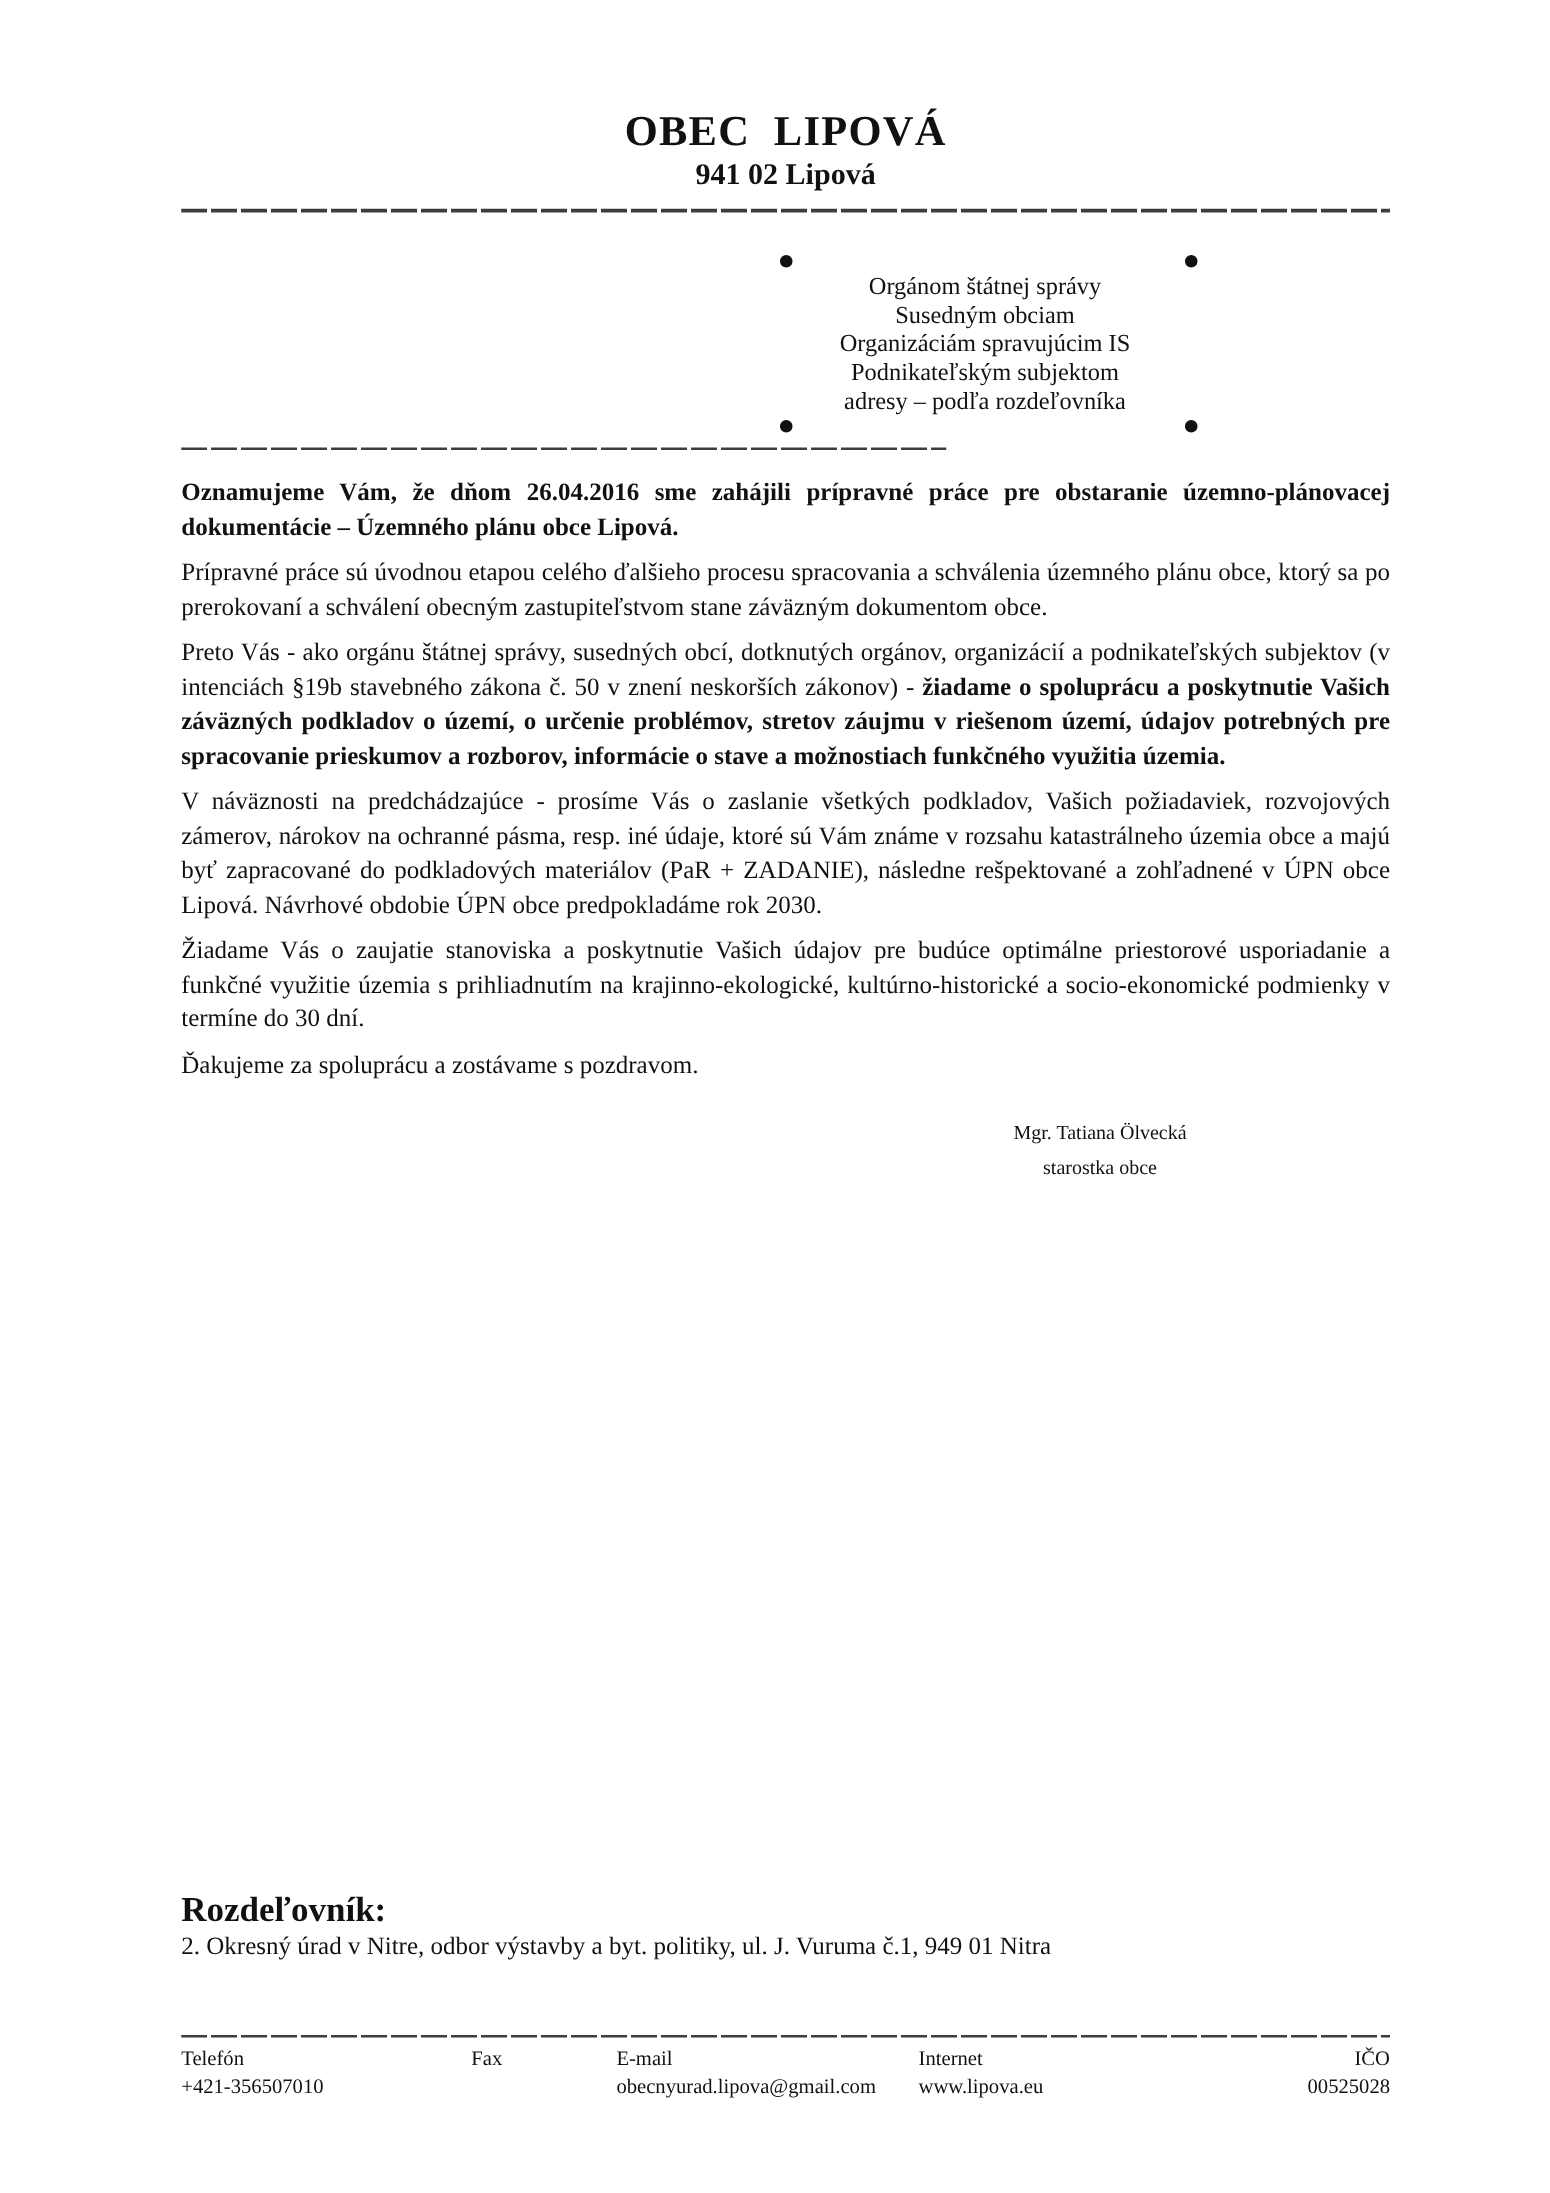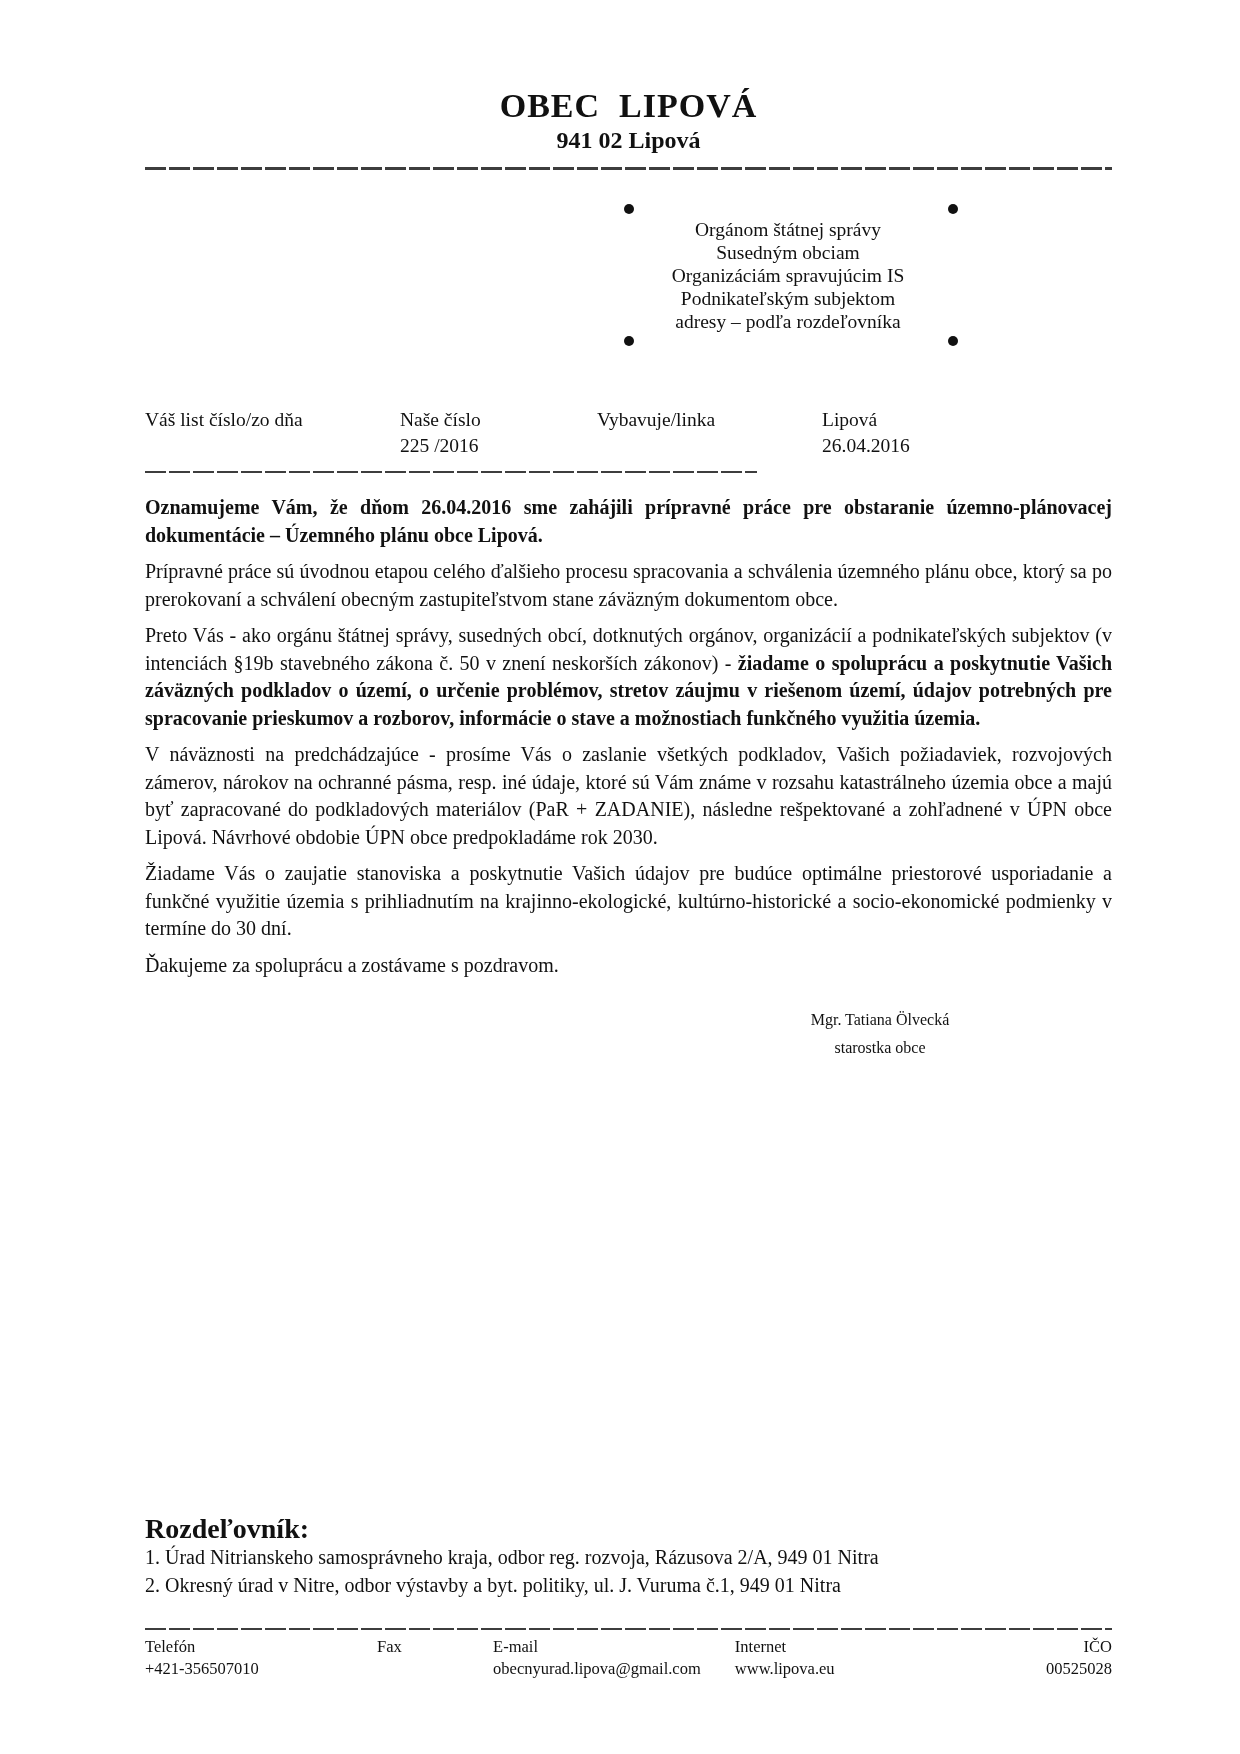--- a/index.html
+++ b/index.html
@@ -129,36 +129,20 @@
         <div>Organizáciám spravujúcim IS</div>
         <div>Podnikateľským subjektom</div>
         <div>adresy – podľa rozdeľovníka</div>
       </div>
       <div class="bullet-row">
         <span class="bullet"></span>
         <span class="bullet"></span>
       </div>
     </div>
 
-    <div class="ref-row">
-      <div class="ref-col1">
-        <div>Váš list číslo/zo dňa</div>
-      </div>
-      <div class="ref-col2">
-        <div>Naše číslo</div>
-        <div class="ref-value">225 /2016</div>
-      </div>
-      <div class="ref-col3">
-        <div>Vybavuje/linka</div>
-      </div>
-      <div class="ref-col4">
-        <div>Lipová</div>
-        <div class="ref-value">26.04.2016</div>
-      </div>
-    </div>
 
     <div class="subject-uline"></div>
 
     <div class="body-text">
       <p class="b">Oznamujeme Vám, že dňom 26.04.2016 sme zahájili prípravné práce pre obstaranie územno-plánovacej dokumentácie – Územného plánu obce Lipová.</p>
       <p>Prípravné práce sú úvodnou etapou celého ďalšieho procesu spracovania a schválenia územného plánu obce, ktorý sa po prerokovaní a schválení obecným zastupiteľstvom stane záväzným dokumentom obce.</p>
       <p><span>Preto Vás - ako orgánu štátnej správy, susedných obcí, dotknutých orgánov, organizácií a podnikateľských subjektov (v intenciách §19b stavebného zákona č. 50 v znení neskorších zákonov) - </span><span class="b">žiadame o spoluprácu a poskytnutie Vašich záväzných podkladov o území, o určenie problémov, stretov záujmu v riešenom území, údajov potrebných pre spracovanie prieskumov a rozborov, informácie o stave a možnostiach funkčného využitia územia.</span></p>
       <p>V náväznosti na predchádzajúce - prosíme Vás o zaslanie všetkých podkladov, Vašich požiadaviek, rozvojových zámerov, nárokov na ochranné pásma, resp. iné údaje, ktoré sú Vám známe v rozsahu katastrálneho územia obce a majú byť zapracované do podkladových materiálov (PaR + ZADANIE), následne rešpektované a zohľadnené v ÚPN obce Lipová. Návrhové obdobie ÚPN obce predpokladáme rok 2030.</p>
       <p>Žiadame Vás o zaujatie stanoviska a poskytnutie Vašich údajov pre budúce optimálne priestorové usporiadanie a funkčné využitie územia s prihliadnutím na krajinno-ekologické, kultúrno-historické a socio-ekonomické podmienky v termíne do 30 dní.</p>
       <p>Ďakujeme za spoluprácu a zostávame s pozdravom.</p>
@@ -166,21 +150,20 @@
 
     <div class="signature">
       <div>Mgr. Tatiana Ölvecká</div>
       <div>starostka obce</div>
     </div>
 
   </div>
 
   <div class="distribution">
     <div class="dist-heading">Rozdeľovník:</div>
-    <div class="dist-item">1. Úrad Nitrianskeho samosprávneho kraja, odbor reg. rozvoja, Rázusova 2/A, 949 01 Nitra</div>
     <div class="dist-item">2. Okresný úrad v Nitre, odbor výstavby a byt. politiky, ul. J. Vuruma č.1, 949 01 Nitra</div>
   </div>
 
   <div class="footer">
     <div class="footer-uline"></div>
     <div class="footer-cols">
       <div class="f-col1">
         <div>Telefón</div>
         <div>+421-356507010</div>
       </div>

